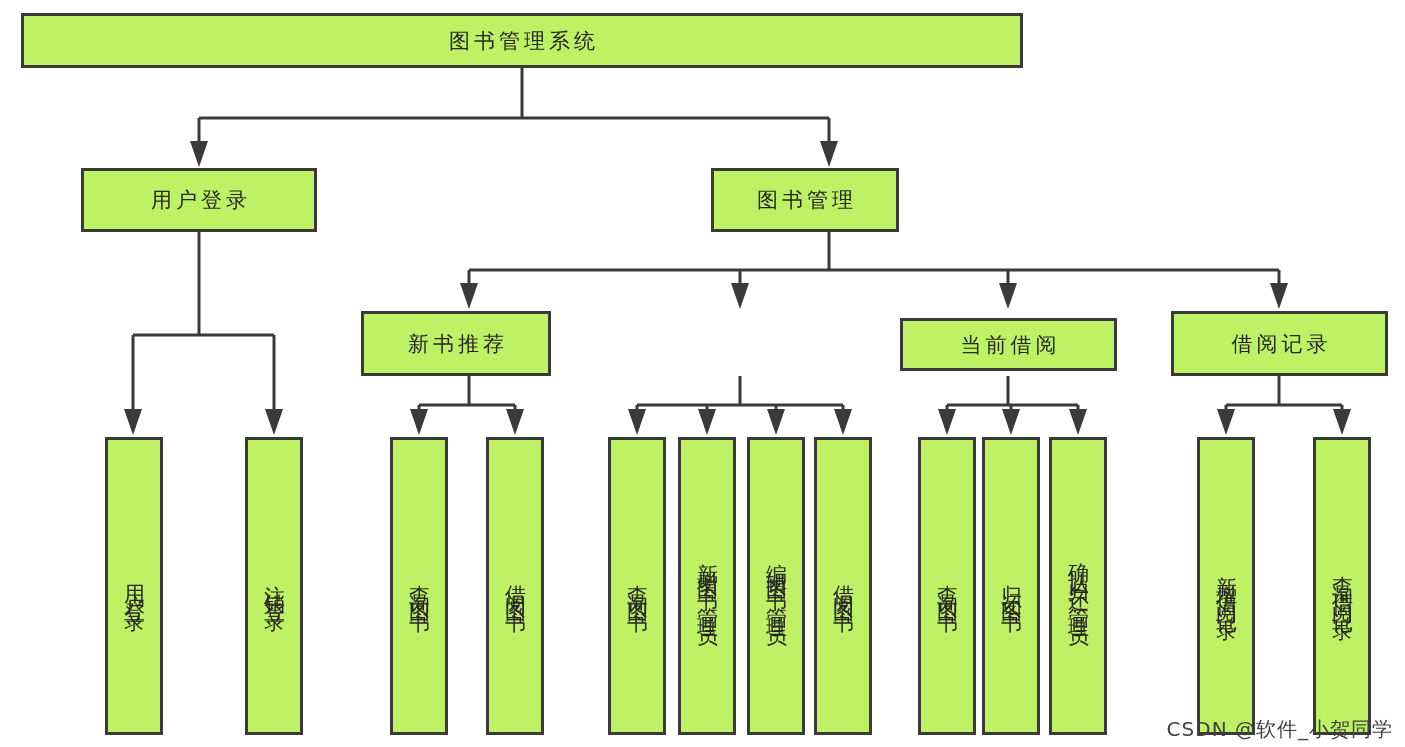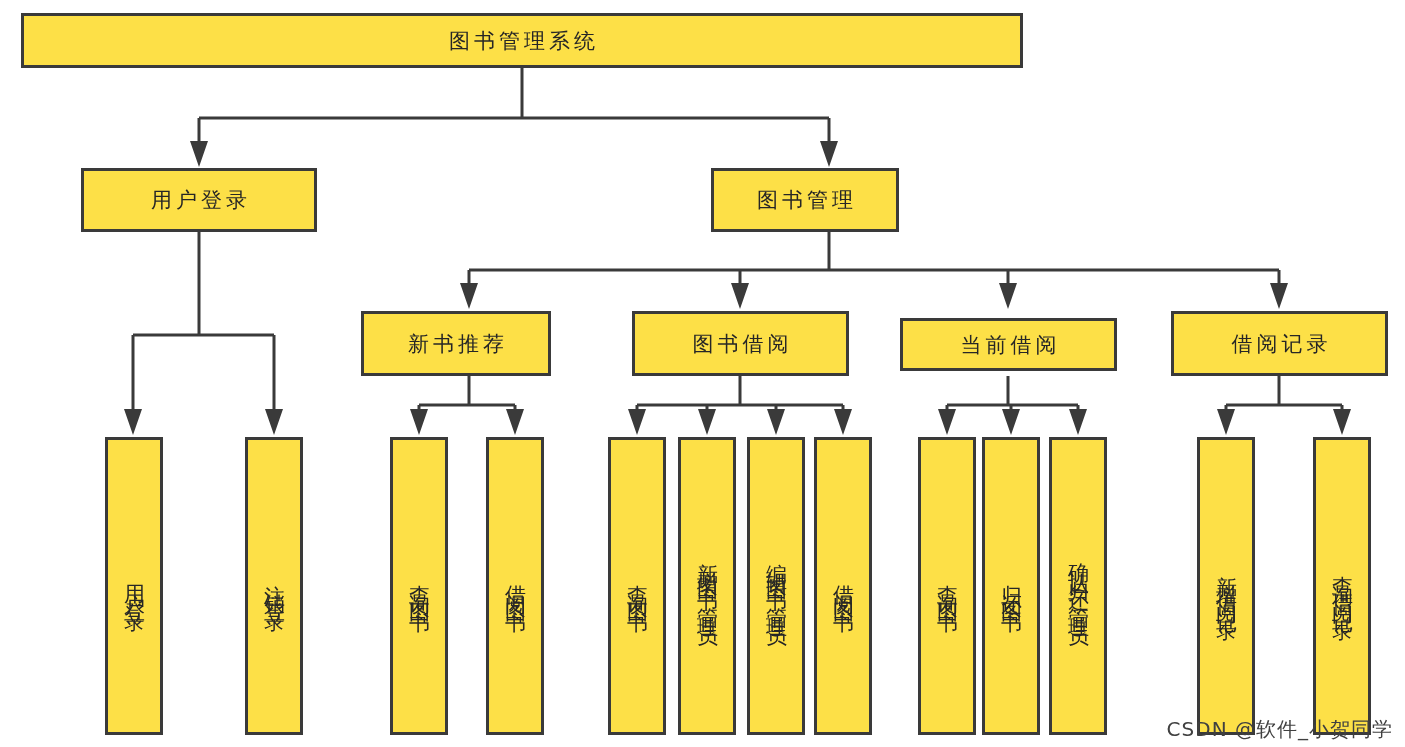--- a/index.html
+++ b/index.html
@@ -19,21 +19,21 @@
     position: absolute;
     left: 0;
     top: 0;
     width: 1405px;
     height: 747px;
     z-index: 1;
   }
   .node {
     position: absolute;
     box-sizing: border-box;
-    background: #fde047;
+    background: #bef264;
     border: 3px solid #3a3a3a;
     display: flex;
     align-items: center;
     justify-content: center;
     color: #262626;
     z-index: 2;
   }
   .node.h span {
     font-size: 21px;
     letter-spacing: 4px;
@@ -89,23 +89,20 @@
   <div class="node h" style="left:81px; top:168px; width:236px; height:64px">
     <span>用户登录</span>
   </div>
   <div class="node h" style="left:711px; top:168px; width:188px; height:64px">
     <span>图书管理</span>
   </div>
 
   <div class="node h" style="left:361px; top:311px; width:190px; height:65px">
     <span>新书推荐</span>
   </div>
-  <div class="node h" style="left:632px; top:311px; width:217px; height:65px">
-    <span>图书借阅</span>
-  </div>
   <div class="node h" style="left:900px; top:318px; width:217px; height:53px">
     <span>当前借阅</span>
   </div>
   <div class="node h" style="left:1171px; top:311px; width:217px; height:65px">
     <span>借阅记录</span>
   </div>
 
   <div class="node v" style="left:105px; top:437px; width:58px; height:298px">
     <span>用户登录</span>
   </div>

